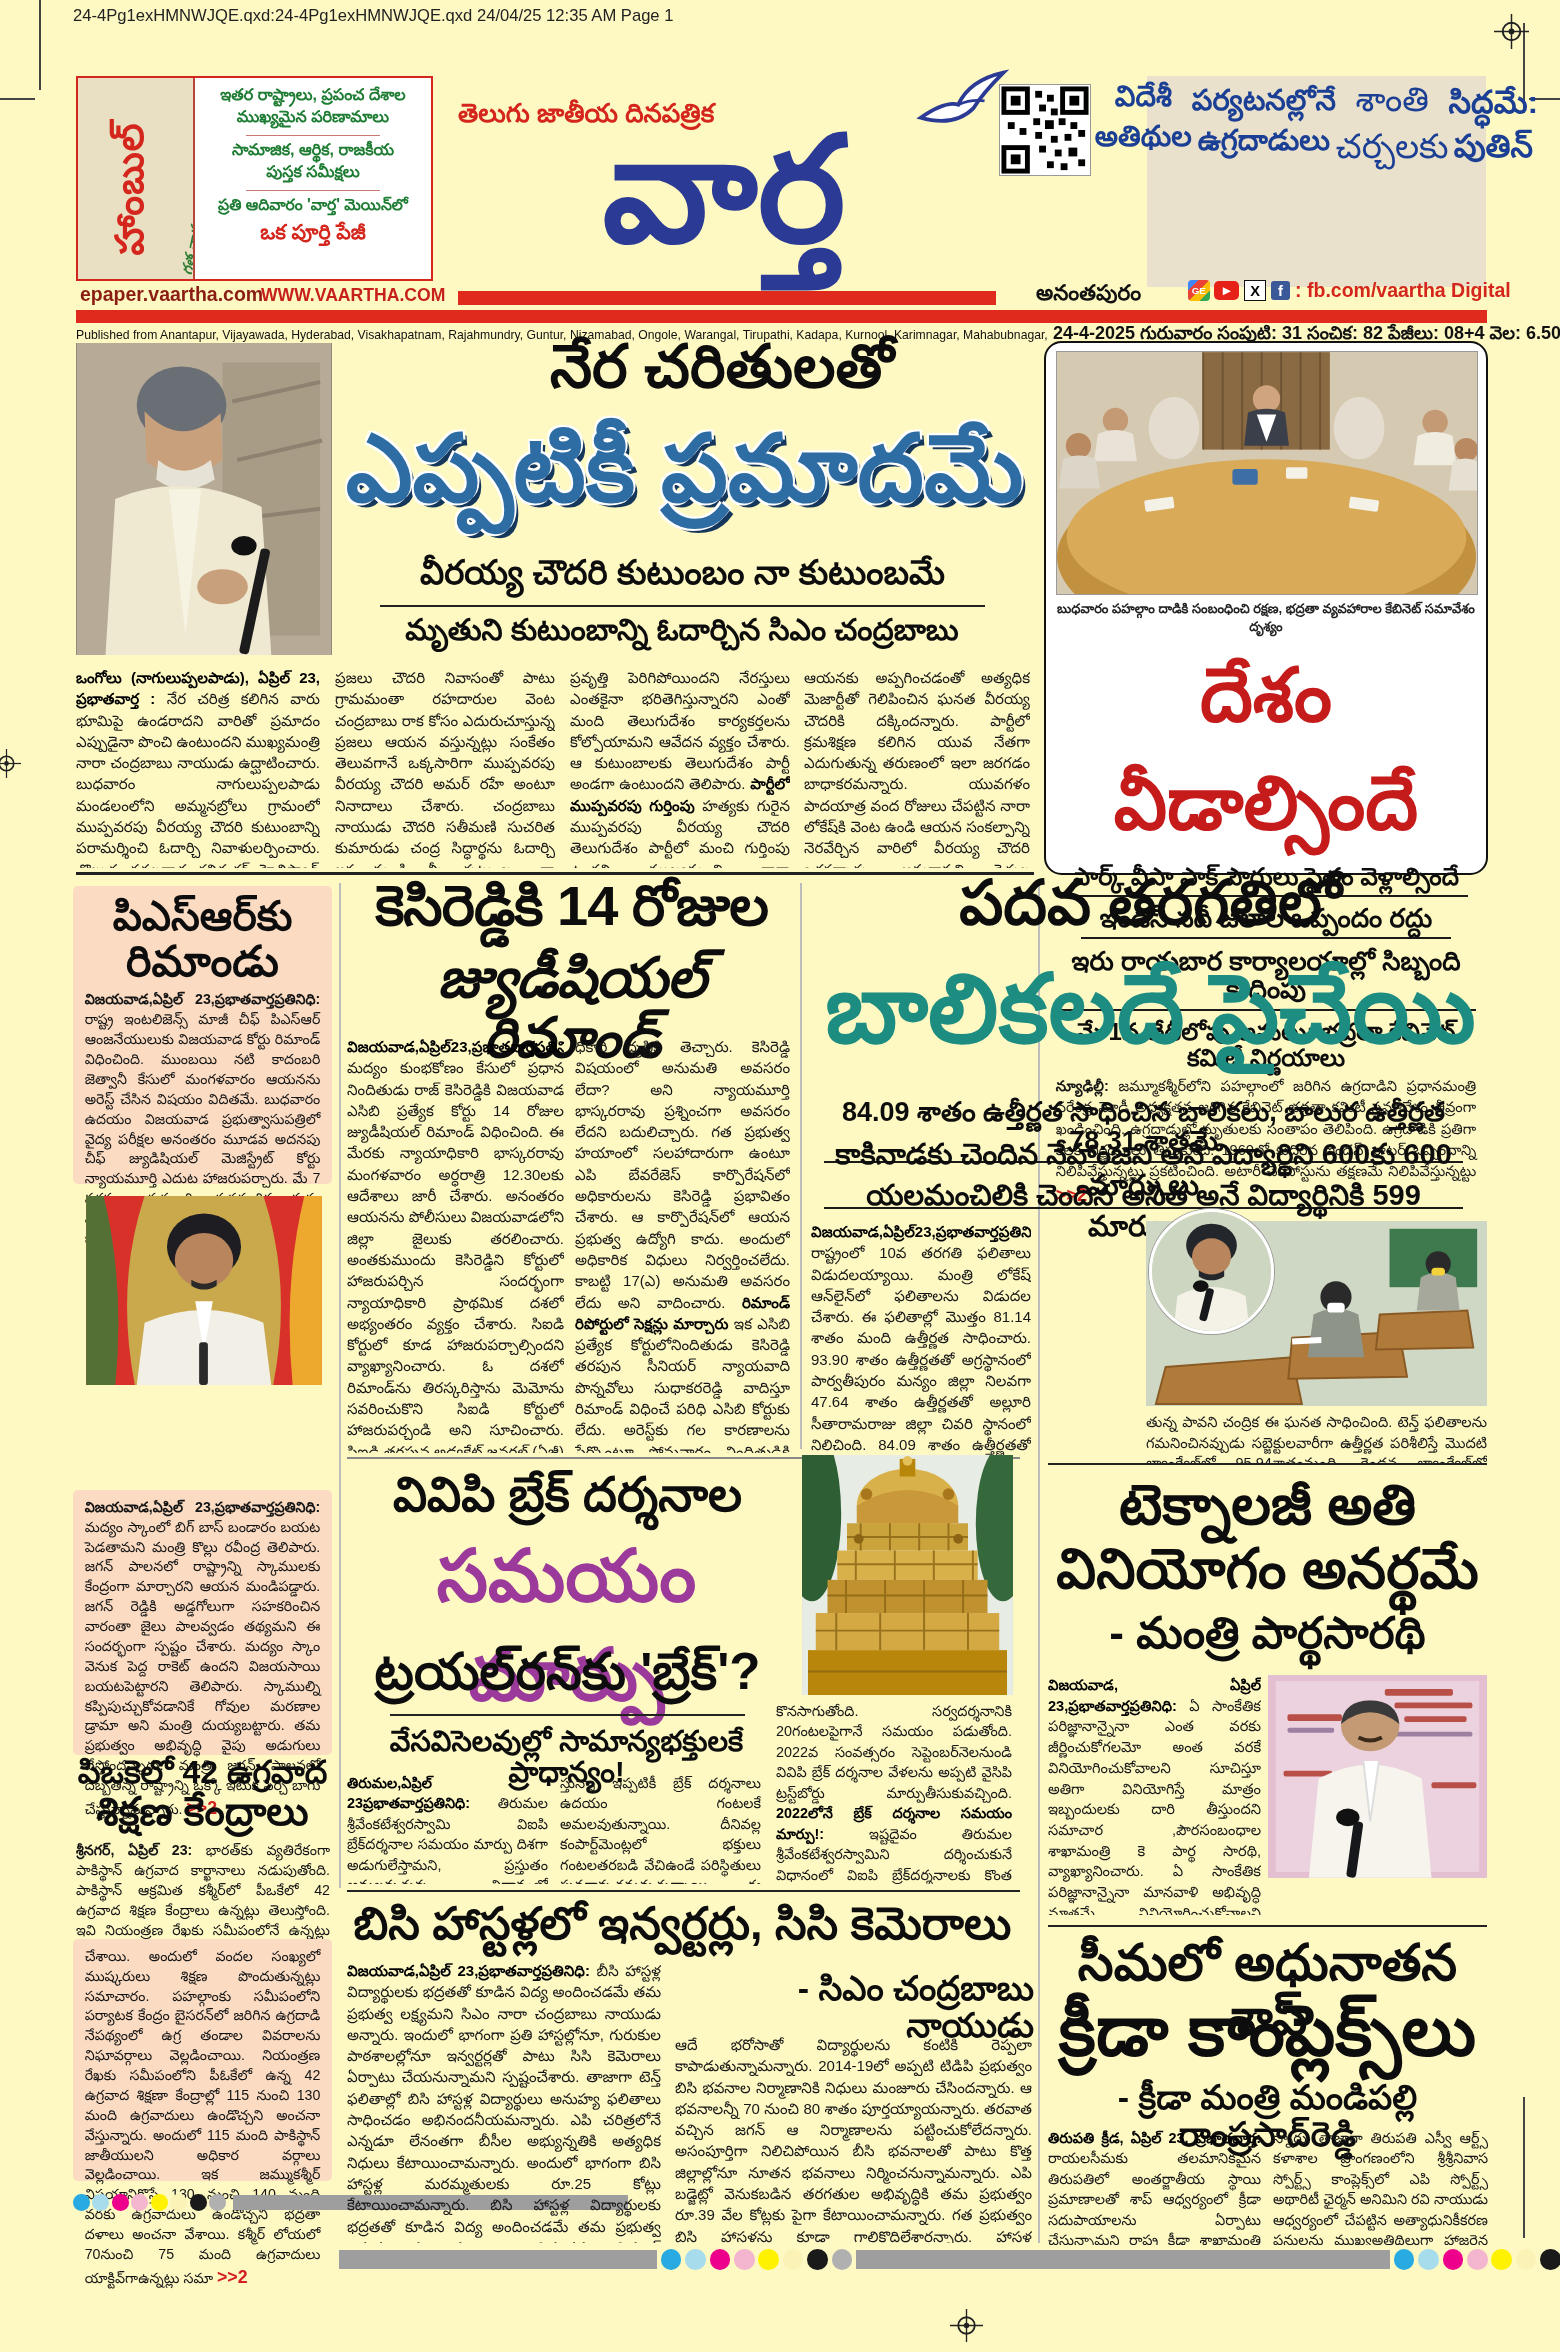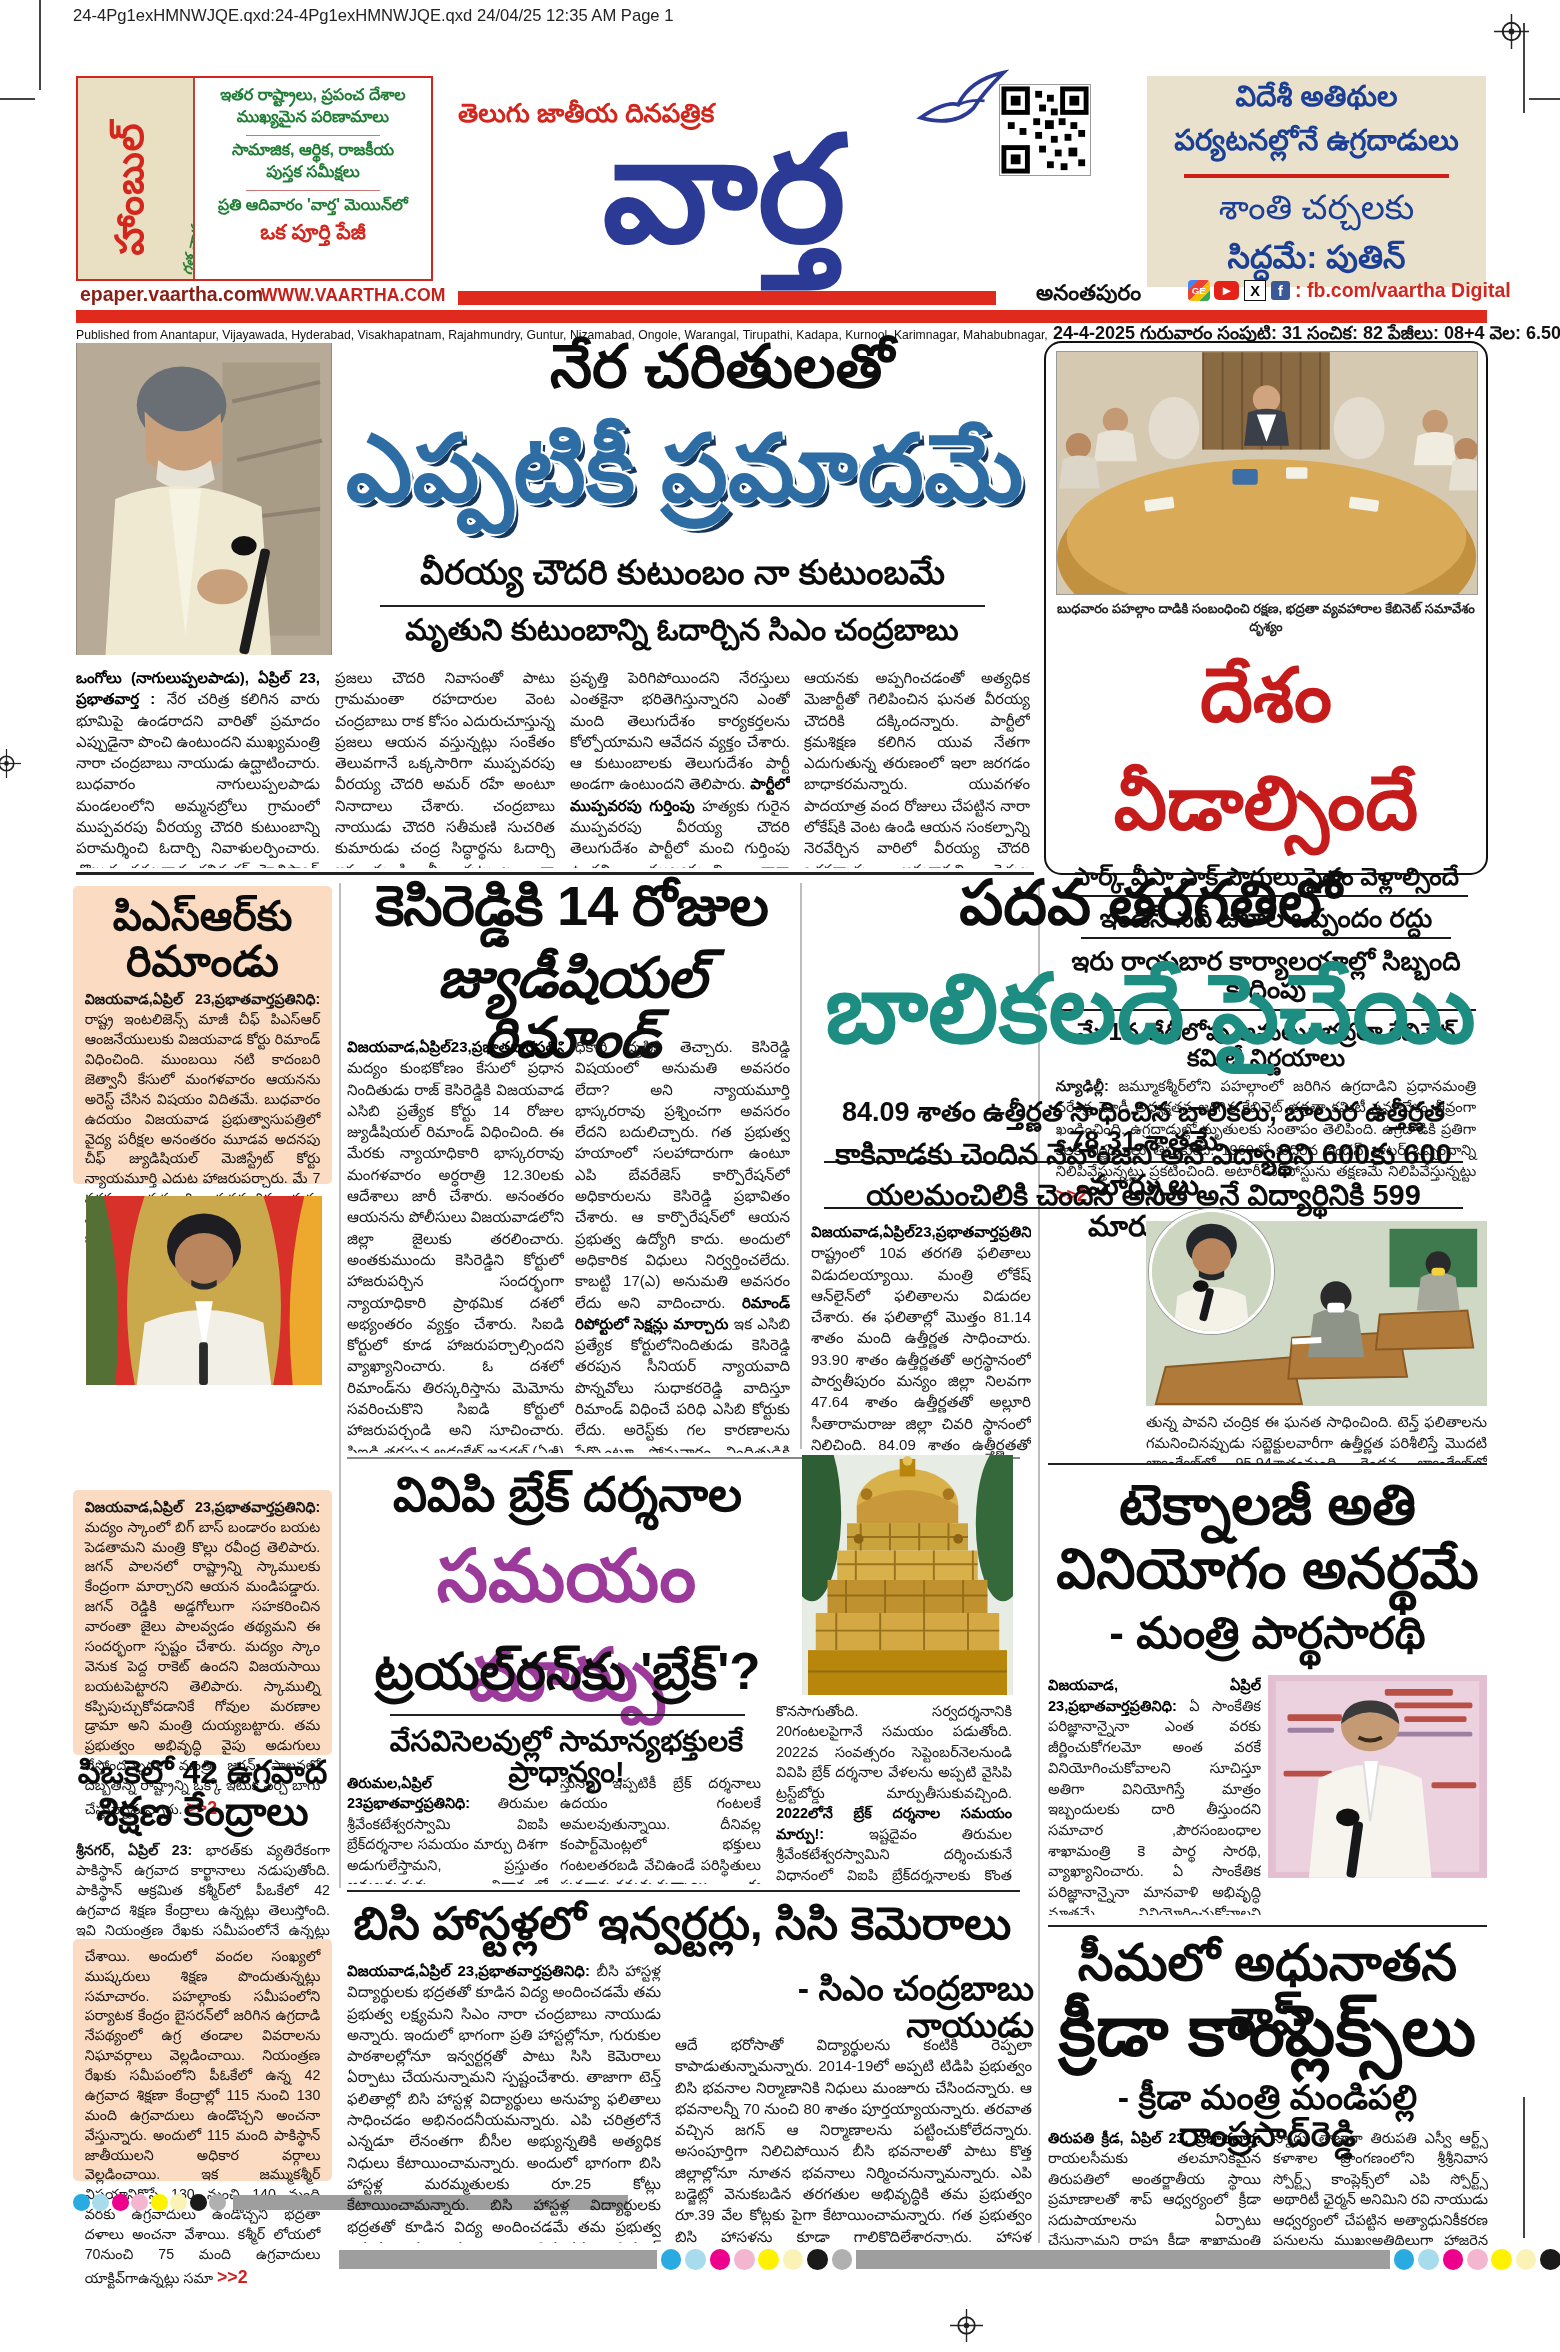--- a/index.html
+++ b/index.html
@@ -1,16 +1,16 @@
 <!DOCTYPE html>
 <html><head>
 <meta charset="utf-8">
 <style>
   html,body{margin:0;padding:0;background:#888;}
-  .page{position:relative;width:1560px;height:2352px;background:#ffffff;margin:0 auto;
+  .page{position:relative;width:1560px;height:2352px;background:#fef9c3;margin:0 auto;
         font-family:"Liberation Sans","DejaVu Sans",sans-serif;color:#141414;overflow:hidden;}
   .abs{position:absolute;}
   .c{text-align:center;}
   .j{text-align:justify;text-justify:inter-word;}
   .body-col{font-size:15px;line-height:1.42;color:#161616;overflow:hidden;}
   .body-col b{color:#000;}
   .sm{font-size:14.2px;line-height:1.4;}
   .jump{color:#d31f1f;font-weight:bold;font-size:1.25em;white-space:nowrap;}
   .hl{font-weight:bold;color:#0d0d0d;line-height:1.08;}
   .rule{background:#222;}
@@ -107,21 +107,21 @@
         <rect x="80" y="46" width="7" height="7"></rect>
         <rect x="40" y="62" width="7" height="7"></rect>
         <rect x="56" y="66" width="7" height="7"></rect>
       <rect x="70" y="64" width="9" height="9"></rect>
         <rect x="48" y="78" width="7" height="7"></rect>
         <rect x="62" y="80" width="7" height="7"></rect>
         <rect x="80" y="76" width="7" height="7"></rect>
     </g>
   </svg>
 
-  <div class="abs" style="left:1147px;top:76px;width:339px;height:203px;background:#e9e1cb;display:flex;flex-direction:column;justify-content:center;text-align:center;padding:3.9px 0;">
+  <div class="abs" style="left:1147px;top:76px;width:339px;height:203px;background:#e9e1cb;display:flex;justify-content:center;text-align:center;padding:3.9px 0;">
     <div style="font-size:29px;font-weight:800;color:#1b3f94;">విదేశీ అతిథుల</div>
     <div style="font-size:29px;font-weight:800;color:#1b3f94;margin-top:3.9px;">పర్యటనల్లోనే ఉగ్రదాడులు</div>
     <div style="width:78%;height:3.9px;background:#cf1f1a;margin:9.8px auto;"></div>
     <div style="font-size:34px;font-weight:400;color:#1b3f94;">శాంతి చర్చలకు</div>
     <div style="font-size:32px;font-weight:800;color:#1b3f94;margin-top:3.9px;">సిద్ధమే: పుతిన్</div>
   </div>
 
   <div class="abs" style="left:1036px;top:281px;font-size:21.5px;font-weight:bold;color:#111;">అనంతపురం</div>
   <div class="abs" style="left:1188px;top:279px;display:flex;align-items:center;gap:4.9px;">
     <span class="icon" style="width:21.5px;height:21.5px;border-radius:3.9px;background:linear-gradient(135deg,#4285f4 25%,#ea4335 25% 50%,#fbbc05 50% 75%,#34a853 75%);color:#fff;font-size:9.8px;">GE</span>

